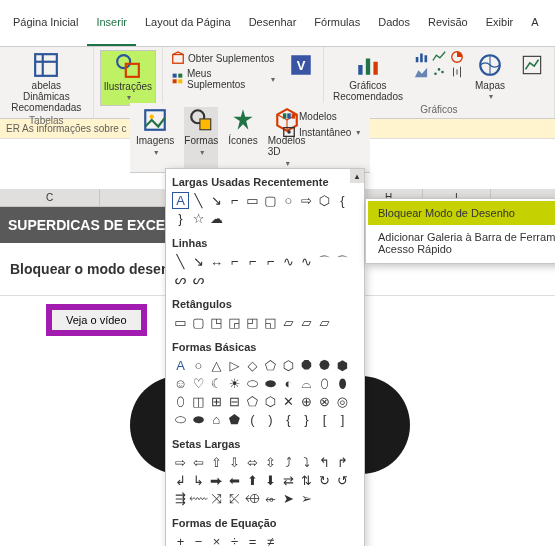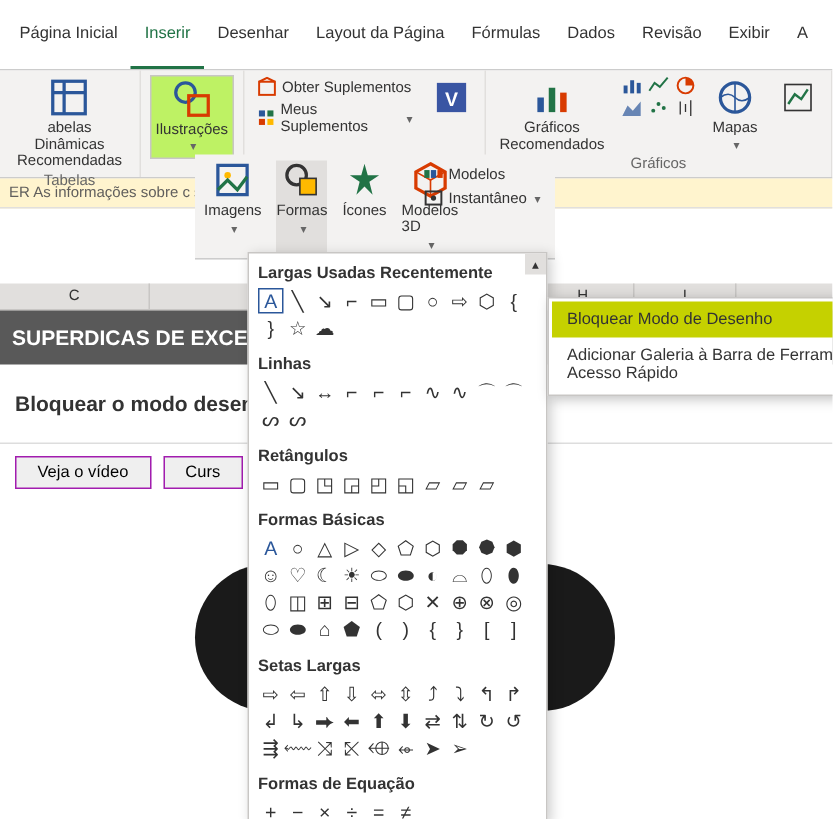--- a/index.html
+++ b/index.html
@@ -26,21 +26,21 @@
 .sub-item { display: flex; flex-direction: column; align-items: center; font-size: 10px; cursor: pointer; gap: 2px; }
 .sub-item.active { background: #e1dfdd; }
 
 .sheet { position: relative; background: #fff; }
 .colhead { display: flex; background: #e1dfdd; border-bottom: 1px solid #c8c6c4; height: 18px; }
 .colhead div { width: 68px; text-align: center; font-size: 10px; line-height: 18px; border-right: 1px solid #c8c6c4; color: #333; }
 
 .banner { background: #595959; color: #fff; padding: 10px 8px; font-size: 14px; font-weight: 600; }
 .content-row { padding: 18px 10px; font-size: 14px; font-weight: 600; border-bottom: 1px solid #ddd; }
 .btn-row { display: flex; gap: 8px; padding: 8px 10px; }
-.btn { background: #efefef; border: 1px solid #a21caf; padding: 4px 14px; font-size: 11px; cursor: pointer; }
+.btn { background: #efefef; border: 6px solid #a21caf; padding: 4px 14px; font-size: 11px; cursor: pointer; margin-left: 36px; }
 
 .dark-shape { position: absolute; top: 376px; left: 130px; width: 280px; height: 98px; background: #1a1a1a; border-radius: 50px; z-index: 1; }
 
 .shapes-panel { position: absolute; left: 165px; top: 168px; width: 200px; max-height: 380px; background: #fff; border: 1px solid #c8c6c4; box-shadow: 2px 2px 8px rgba(0,0,0,0.2); z-index: 10; overflow: hidden; font-size: 11px; }
 .shapes-section { padding: 3px 6px; }
 .shapes-title { font-weight: 600; font-size: 11px; padding: 4px 0 2px; }
 .shapes-grid { display: flex; flex-wrap: wrap; gap: 1px; padding: 2px 0 6px; }
 .shape { width: 17px; height: 17px; display: flex; align-items: center; justify-content: center; cursor: pointer; font-size: 13px; color: #333; border: 1px solid transparent; }
 .scroll-arrow { position: absolute; right: 0; top: 0; width: 14px; height: 14px; background: #e1dfdd; text-align: center; font-size: 9px; line-height: 14px; cursor: pointer; }
 
@@ -49,22 +49,22 @@
 .menu-item.highlight { background: #c5d100; }
 
 .sm-icon { width: 14px; height: 14px; display: inline-block; }
 </style>
 </head>
 <body>
 
 <div class="tabs">
   <div class="tab">Página Inicial</div>
   <div class="tab active">Inserir</div>
+  <div class="tab">Layout da Página</div>
   <div class="tab">Desenhar</div>
-  <div class="tab">Layout da Página</div>
   <div class="tab">Fórmulas</div>
   <div class="tab">Dados</div>
   <div class="tab">Revisão</div>
   <div class="tab">Exibir</div>
   <div class="tab">A</div>
 </div>
 
 <div class="ribbon">
   <div class="rgroup">
     <div class="rgroup-row">

